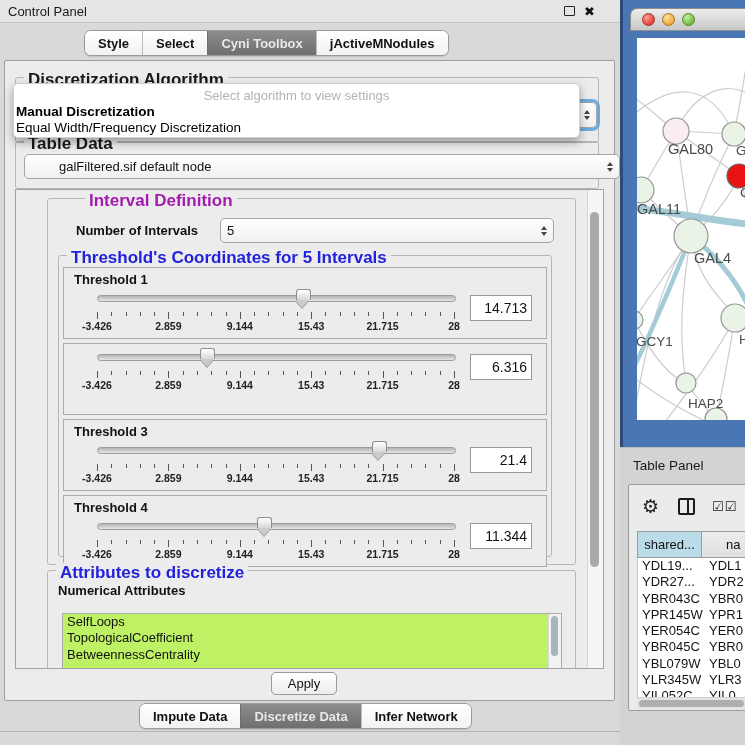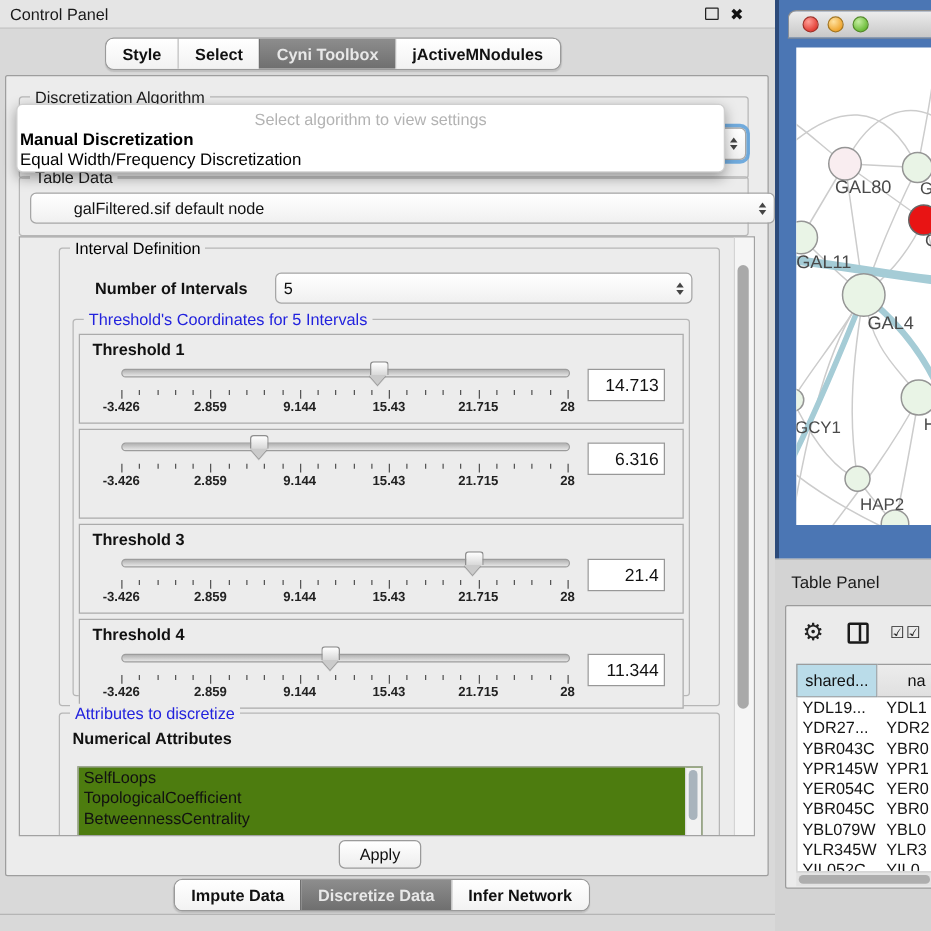--- a/index.html
+++ b/index.html
@@ -19,22 +19,22 @@
   .seg{display:flex;align-items:center;gap:5px;padding:0 13px;height:24px;font-size:13px;font-weight:600;color:#111;background:linear-gradient(#ffffff,#f2f2f2);border-left:1px solid #bdbdbd;cursor:default;white-space:nowrap;}
   .seg:first-child{border-left:none;}
   .seg.sel{background:linear-gradient(#8d8d8d,#6f6f6f);color:#e8e8e8;border-left:1px solid #6f6f6f;}
   .cp-tabs{left:84px;top:30px;}
   .bottom-tabs{left:139px;top:703px;}
 
   .cp-main{position:absolute;left:4px;top:60px;width:609px;height:639px;background:#ececec;border:1px solid #9e9e9e;border-radius:2px;}
 
   
   .group{position:absolute;border:1px solid #b6b6b6;border-radius:3px;}
-  .g-label{position:absolute;top:-8px;left:8px;background:#ececec;padding:0 4px;font-size:13px;font-weight:400;color:#1a1a1a;white-space:nowrap;}
-  .g-label.green{color:#000000;}
+  .g-label{position:absolute;top:-8px;left:8px;background:#ececec;padding:0 4px;font-size:17px;font-weight:700;color:#1a1a1a;white-space:nowrap;}
+  .g-label.green{color:#a21caf;margin-left:29px;}
   .g-label.blue{color:#2222dd;}
 
   
   .combo{position:absolute;display:flex;align-items:center;background:linear-gradient(#ffffff,#f0f0f0);border:1px solid #a6a6a6;border-radius:5px;font-size:13px;color:#111;padding:0 6px;}
   .combo .val{flex:1;overflow:hidden;white-space:nowrap;}
   .spin{display:flex;flex-direction:column;align-items:center;justify-content:center;gap:2px;padding-left:5px;}
   .spin i{width:0;height:0;border-left:3.5px solid transparent;border-right:3.5px solid transparent;}
   .spin .up{border-bottom:4.5px solid #444;}
   .spin .dn{border-top:4.5px solid #444;}
   .focus-ring{box-shadow:0 0 0 3px rgba(92,160,219,.85);}
@@ -57,21 +57,21 @@
   .t-slider{position:absolute;left:27px;top:0;width:357px;height:44px;text-decoration:underline;}
   .t-track{position:absolute;left:0;top:7px;width:100%;height:5px;border:1px solid #9c9c9c;border-radius:4px;background:linear-gradient(#b3b3b3,#e6e6e6);}
   .t-thumb{position:absolute;top:1px;width:16px;height:19px;}
   .t-thumb .cap{width:13px;height:10px;margin-left:0.5px;border:1px solid #8e8e8e;border-bottom:none;border-radius:3px 3px 0 0;background:linear-gradient(#ffffff,#d8d8d8);}
   .t-thumb .pt{width:0;height:0;border-left:7.5px solid transparent;border-right:7.5px solid transparent;border-top:8px solid #cbcbcb;filter:drop-shadow(0 1px 0 #8e8e8e);}
   .t-tick{position:absolute;top:24px;width:1px;background:#555;}
   .t-lab{position:absolute;top:32px;transform:translateX(-50%);font-size:10.5px;font-weight:bold;color:#222;white-space:nowrap;}
   .thr-value{position:absolute;right:8px;top:7px;width:52px;height:24px;border:1px solid #989898;background:#fff;font-family:"Liberation Sans",sans-serif;font-size:14px;color:#111;text-align:right;padding:0 4px;}
 
   
-  .attr-list{position:absolute;left:14px;top:42px;width:498px;height:56px;background:#4d7c0f;border:1px solid #ababab;overflow:hidden;}
+  .attr-list{position:absolute;left:14px;top:42px;width:498px;height:56px;background:#bef264;border:1px solid #ababab;overflow:hidden;}
   .attr-item{font-size:13px;color:#111;height:16.3px;line-height:16.3px;padding-left:4px;white-space:nowrap;}
   .attr-scroll{position:absolute;right:0;top:0;width:12px;height:100%;background:#f2f2f2;border-left:1px solid #d8d8d8;}
   .attr-scroll .vthumb{position:absolute;left:2px;top:2px;width:7px;height:40px;border-radius:4px;background:#a9b4bd;}
 
   .apply-btn{position:absolute;left:266px;top:611px;width:64px;height:21px;border:1px solid #9a9a9a;border-radius:5px;background:linear-gradient(#ffffff,#ededed);font-size:13px;color:#111;display:flex;align-items:center;justify-content:center;}
 
   
   .nv-window{position:absolute;left:620px;top:0;width:125px;height:447px;background:linear-gradient(to right,#2c4a7a 0,#2c4a7a 3px,#4b76b4 3px);}
   .nv-titlebar{position:absolute;left:10px;top:8px;width:115px;height:23px;background:linear-gradient(#ededed,#c7c7c7);border:1px solid #8f8f8f;border-right:none;border-top-left-radius:7px;display:flex;align-items:center;padding-left:11px;gap:7px;box-sizing:border-box;}
   .light{width:13px;height:13px;border-radius:50%;box-sizing:border-box;}

